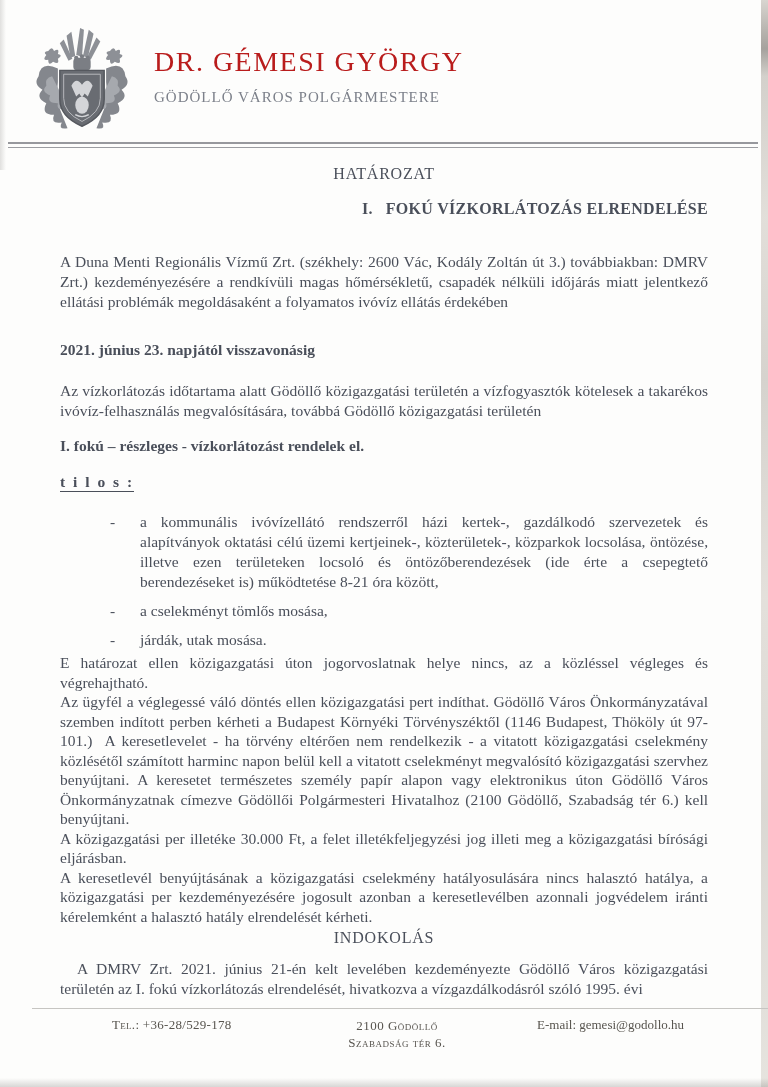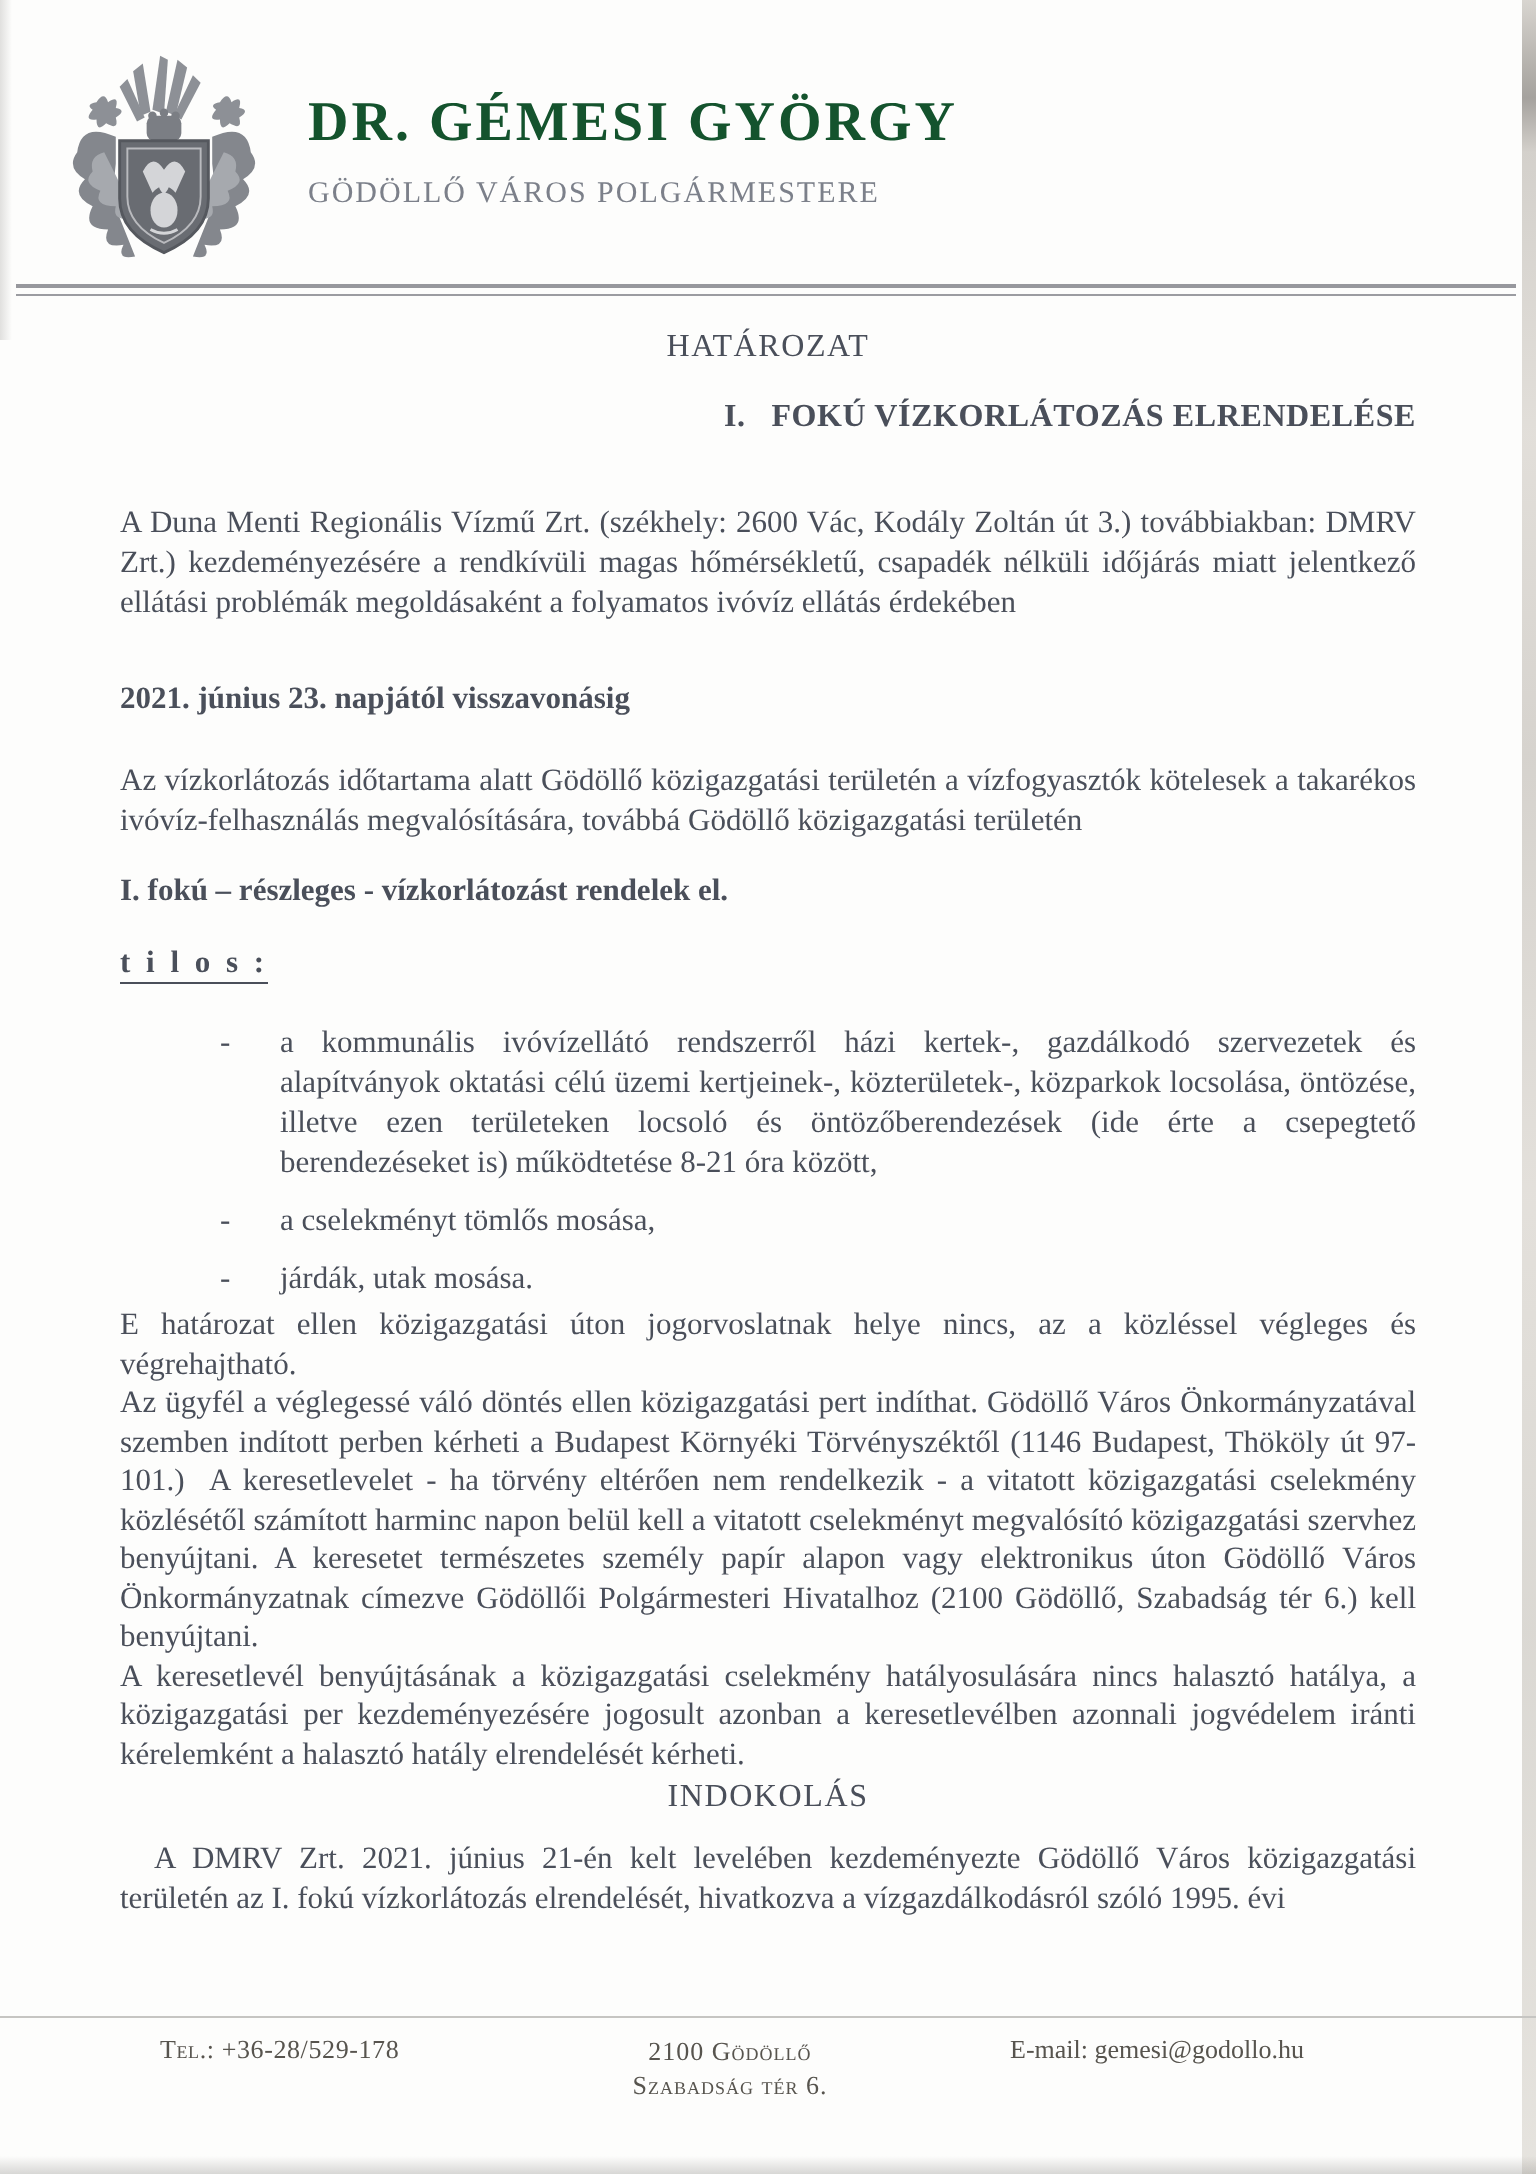--- a/index.html
+++ b/index.html
@@ -24,22 +24,22 @@
   }
   .scan-edge-bottom {
     position:absolute; bottom:0; left:0; right:0; height:9px;
     background:linear-gradient(180deg, rgba(255,255,255,0), rgba(118,116,112,.28));
   }
   
   .letterhead { display:flex; align-items:flex-start; padding:26px 0 0 28px; height:112px; }
   .crest { width:108px; height:108px; flex:0 0 auto; }
   .head-text { margin-left:18px; padding-top:22px; }
   .head-name {
-    font-size:28px; letter-spacing:1.5px; color:#14532d;
-    font-weight:700; line-height:1;
+    font-size:28px; letter-spacing:1.5px; color:#b91c1c;
+    font-weight:400; line-height:1;
   }
   .head-role {
     margin-top:14px; font-size:15px; letter-spacing:1px; color:#7c808a;
     font-weight:400; line-height:1;
   }
   .double-rule {
     margin:4px 10px 0 8px; height:3px;
     border-top:2px solid #97989d; border-bottom:1px solid #9b9ca1;
   }
   
@@ -57,21 +57,21 @@
     border-bottom:1.5px solid currentColor; padding-bottom:1px;
   }
   .dash-list { margin:20px 0 0; padding:0 0 0 50px; list-style:none; }
   .dash-list li { position:relative; padding-left:30px; text-align:justify; }
   .dash-list li + li { margin-top:9px; }
   .dash-list li::before { content:"-"; position:absolute; left:0; top:0; }
   .legal-block { margin-top:3px; line-height:19.5px; }
   .h-indok { text-align:center; margin:2px 0 0; font-size:16px; font-weight:400; letter-spacing:.8px; }
   .para7   { margin-top:11px; text-indent:17px; }
   
-  .footer { position:absolute; top:1008px; left:0; right:0; }
+  .footer { position:absolute; top:1008px; left:0; right:0;padding-left:32px; }
   .footer-rule { border-top:1px solid #c6c5c2; }
   .footer-row { position:relative; height:46px; font-size:13px; color:#57544e; }
   .f-phone   { position:absolute; left:80px;  top:8px; font-variant:small-caps; letter-spacing:.3px; }
   .f-address { position:absolute; left:270px; top:8px; width:190px; text-align:center;
                font-variant:small-caps; letter-spacing:.5px; line-height:17px; }
   .f-email   { position:absolute; left:505px; top:8px; }
 </style>
 </head>
 <body>
 
@@ -143,20 +143,21 @@
 
     <ul class="dash-list">
       <li>a kommunális ivóvízellátó rendszerről házi kertek-, gazdálkodó szervezetek és alapítványok oktatási célú üzemi kertjeinek-, közterületek-, közparkok locsolása, öntözése, illetve ezen területeken locsoló és öntözőberendezések (ide érte a csepegtető berendezéseket is) működtetése 8-21 óra között,</li>
       <li>a cselekményt tömlős mosása,</li>
       <li>járdák, utak mosása.</li>
     </ul>
 
     <div class="legal-block">
       <p class="p">E határozat ellen közigazgatási úton jogorvoslatnak helye nincs, az a közléssel végleges és végrehajtható.</p>
       <p class="p">Az ügyfél a véglegessé váló döntés ellen közigazgatási pert indíthat. Gödöllő Város Önkormányzatával szemben indított perben kérheti a Budapest Környéki Törvényszéktől (1146 Budapest, Thököly út 97-101.)&nbsp; A keresetlevelet - ha törvény eltérően nem rendelkezik - a vitatott közigazgatási cselekmény közlésétől számított harminc napon belül kell a vitatott cselekményt megvalósító közigazgatási szervhez benyújtani. A keresetet természetes személy papír alapon vagy elektronikus úton Gödöllő Város Önkormányzatnak címezve Gödöllői Polgármesteri Hivatalhoz (2100 Gödöllő, Szabadság tér 6.) kell benyújtani.</p>
+      <p class="p">A közigazgatási per illetéke 30.000 Ft, a felet illetékfeljegyzési jog illeti meg a közigazgatási bírósági eljárásban.</p>
       <p class="p">A keresetlevél benyújtásának a közigazgatási cselekmény hatályosulására nincs halasztó hatálya, a közigazgatási per kezdeményezésére jogosult azonban a keresetlevélben azonnali jogvédelem iránti kérelemként a halasztó hatály elrendelését kérheti.</p>
     </div>
 
     <p class="h-indok">INDOKOLÁS</p>
     <p class="p para7">A DMRV Zrt. 2021. június 21-én kelt levelében kezdeményezte Gödöllő Város közigazgatási területén az I. fokú vízkorlátozás elrendelését, hivatkozva a vízgazdálkodásról szóló 1995. évi</p>
   </div>
 
   <div class="footer">
     <div class="footer-rule"></div>
     <div class="footer-row">

